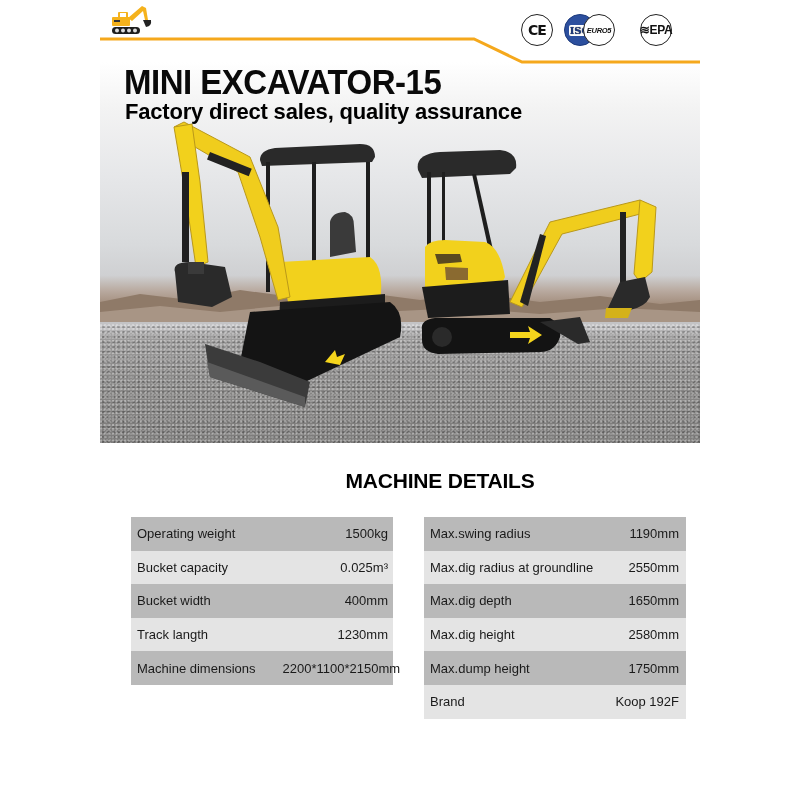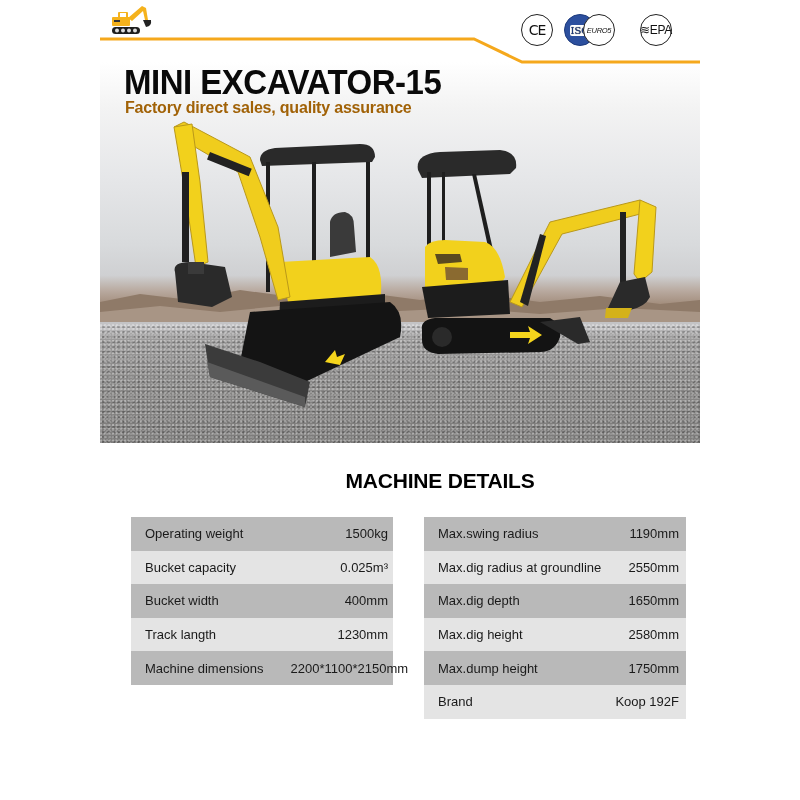--- a/index.html
+++ b/index.html
@@ -4,21 +4,21 @@
 <style>
   * { box-sizing: border-box; margin: 0; padding: 0; }
   html, body { width: 800px; height: 800px; background: #ffffff; overflow: hidden; }
   body { position: relative; font-family: "Liberation Sans", sans-serif; color: #111; }
 
   .header-line { position: absolute; left: 0; top: 0; width: 800px; height: 80px; }
   .logo { position: absolute; left: 110px; top: 4px; width: 44px; height: 32px; }
 
   .cert { position: absolute; top: 14px; width: 32px; height: 32px; border-radius: 50%;
           border: 1.5px solid #222; background: #fff; display: flex; align-items: center;
-          justify-content: center; font-weight: normal; color: #111; }
+          justify-content: center; font-weight: bold; color: #111; }
   .cert-ce { left: 521px; font-size: 14px; letter-spacing: -1px; font-family: "DejaVu Sans", sans-serif; }
   .cert-iso { left: 564px; font-size: 11px; color: #fff; background: #2c4f9e; border-color: #1d3a7d;
               text-shadow: 0 0 1px #000; }
   .cert-iso span { background: #fff; color: #1d3a7d; padding: 0 1px; border-radius: 2px; font-family: "DejaVu Serif", serif; font-size: 10px; }
   .cert-euro { left: 583px; font-size: 7.5px; font-style: italic; letter-spacing: -0.3px; text-align: center; }
   .cert-epa { left: 640px; font-size: 12px; letter-spacing: -0.3px; }
 
   .photo { position: absolute; left: 100px; top: 62px; width: 600px; height: 381px; overflow: hidden;
            background: linear-gradient(180deg, #ffffff 0%, #f3f3f3 12%, #e6e7e9 30%, #d8dadc 48%, #cfd0d2 56%,
            #b9aaa0 60%, #a08a78 64%, #b5a597 67%, #c9c9cb 69%, #9d9c9c 72%, #8a8988 82%, #7c7b7a 100%); }
@@ -26,33 +26,33 @@
            background-image:
             radial-gradient(circle at 20% 30%, rgba(255,255,255,0.25) 0 1px, transparent 1.5px),
             radial-gradient(circle at 70% 60%, rgba(0,0,0,0.25) 0 1px, transparent 1.5px),
             radial-gradient(circle at 40% 80%, rgba(255,255,255,0.18) 0 1px, transparent 1.5px);
            background-size: 4px 4px, 5px 5px, 3px 3px; }
   .photo .mountains { position: absolute; left: 0; top: 220px; width: 600px; height: 45px; }
 
   .title { position: absolute; left: 124px; top: 63px; font-size: 33px; font-weight: bold;
            letter-spacing: -0.5px; color: #0a0a0a; transform: scaleY(1.05); transform-origin: left top;
            font-family: "Liberation Sans", sans-serif; white-space: nowrap; }
-  .subtitle { position: absolute; left: 125px; top: 99px; font-size: 16px; font-weight: bold;
-              color: #a16207; letter-spacing: -0.2px; white-space: nowrap; }
+  .subtitle { position: absolute; left: 125px; top: 99px; font-size: 22px; font-weight: bold;
+              color: #000000; letter-spacing: -0.2px; white-space: nowrap; }
 
   .excavators { position: absolute; left: 100px; top: 62px; width: 600px; height: 381px; }
 
   .section-title { position: absolute; left: 0; width: 800px; top: 469px; text-align: center;
                    font-size: 21px; font-weight: bold; color: #000; letter-spacing: -0.2px; margin-left: 40px; }
 
   .spec-table { position: absolute; top: 517px; width: 262px; }
   .spec-table.left { left: 131px; }
   .spec-table.right { left: 424px; }
   .spec-row { height: 33.6px; display: flex; align-items: center; justify-content: space-between;
-              padding: 0 7px 0 14px; font-size: 13px; color: #1a1a1a; gap: 27px; }
+              padding: 0 7px 0 6px; font-size: 13px; color: #1a1a1a; gap: 27px; }
   .spec-row:nth-child(odd) { background: #b9b9b9; }
   .spec-row:nth-child(even) { background: #e4e4e4; }
   .spec-table.left .spec-row { padding-right: 5px; }
   .spec-label, .spec-value { white-space: nowrap; }
 </style>
 </head>
 <body>
 
 <div class="photo">
   <svg class="mountains" viewBox="0 0 600 45" preserveAspectRatio="none">

